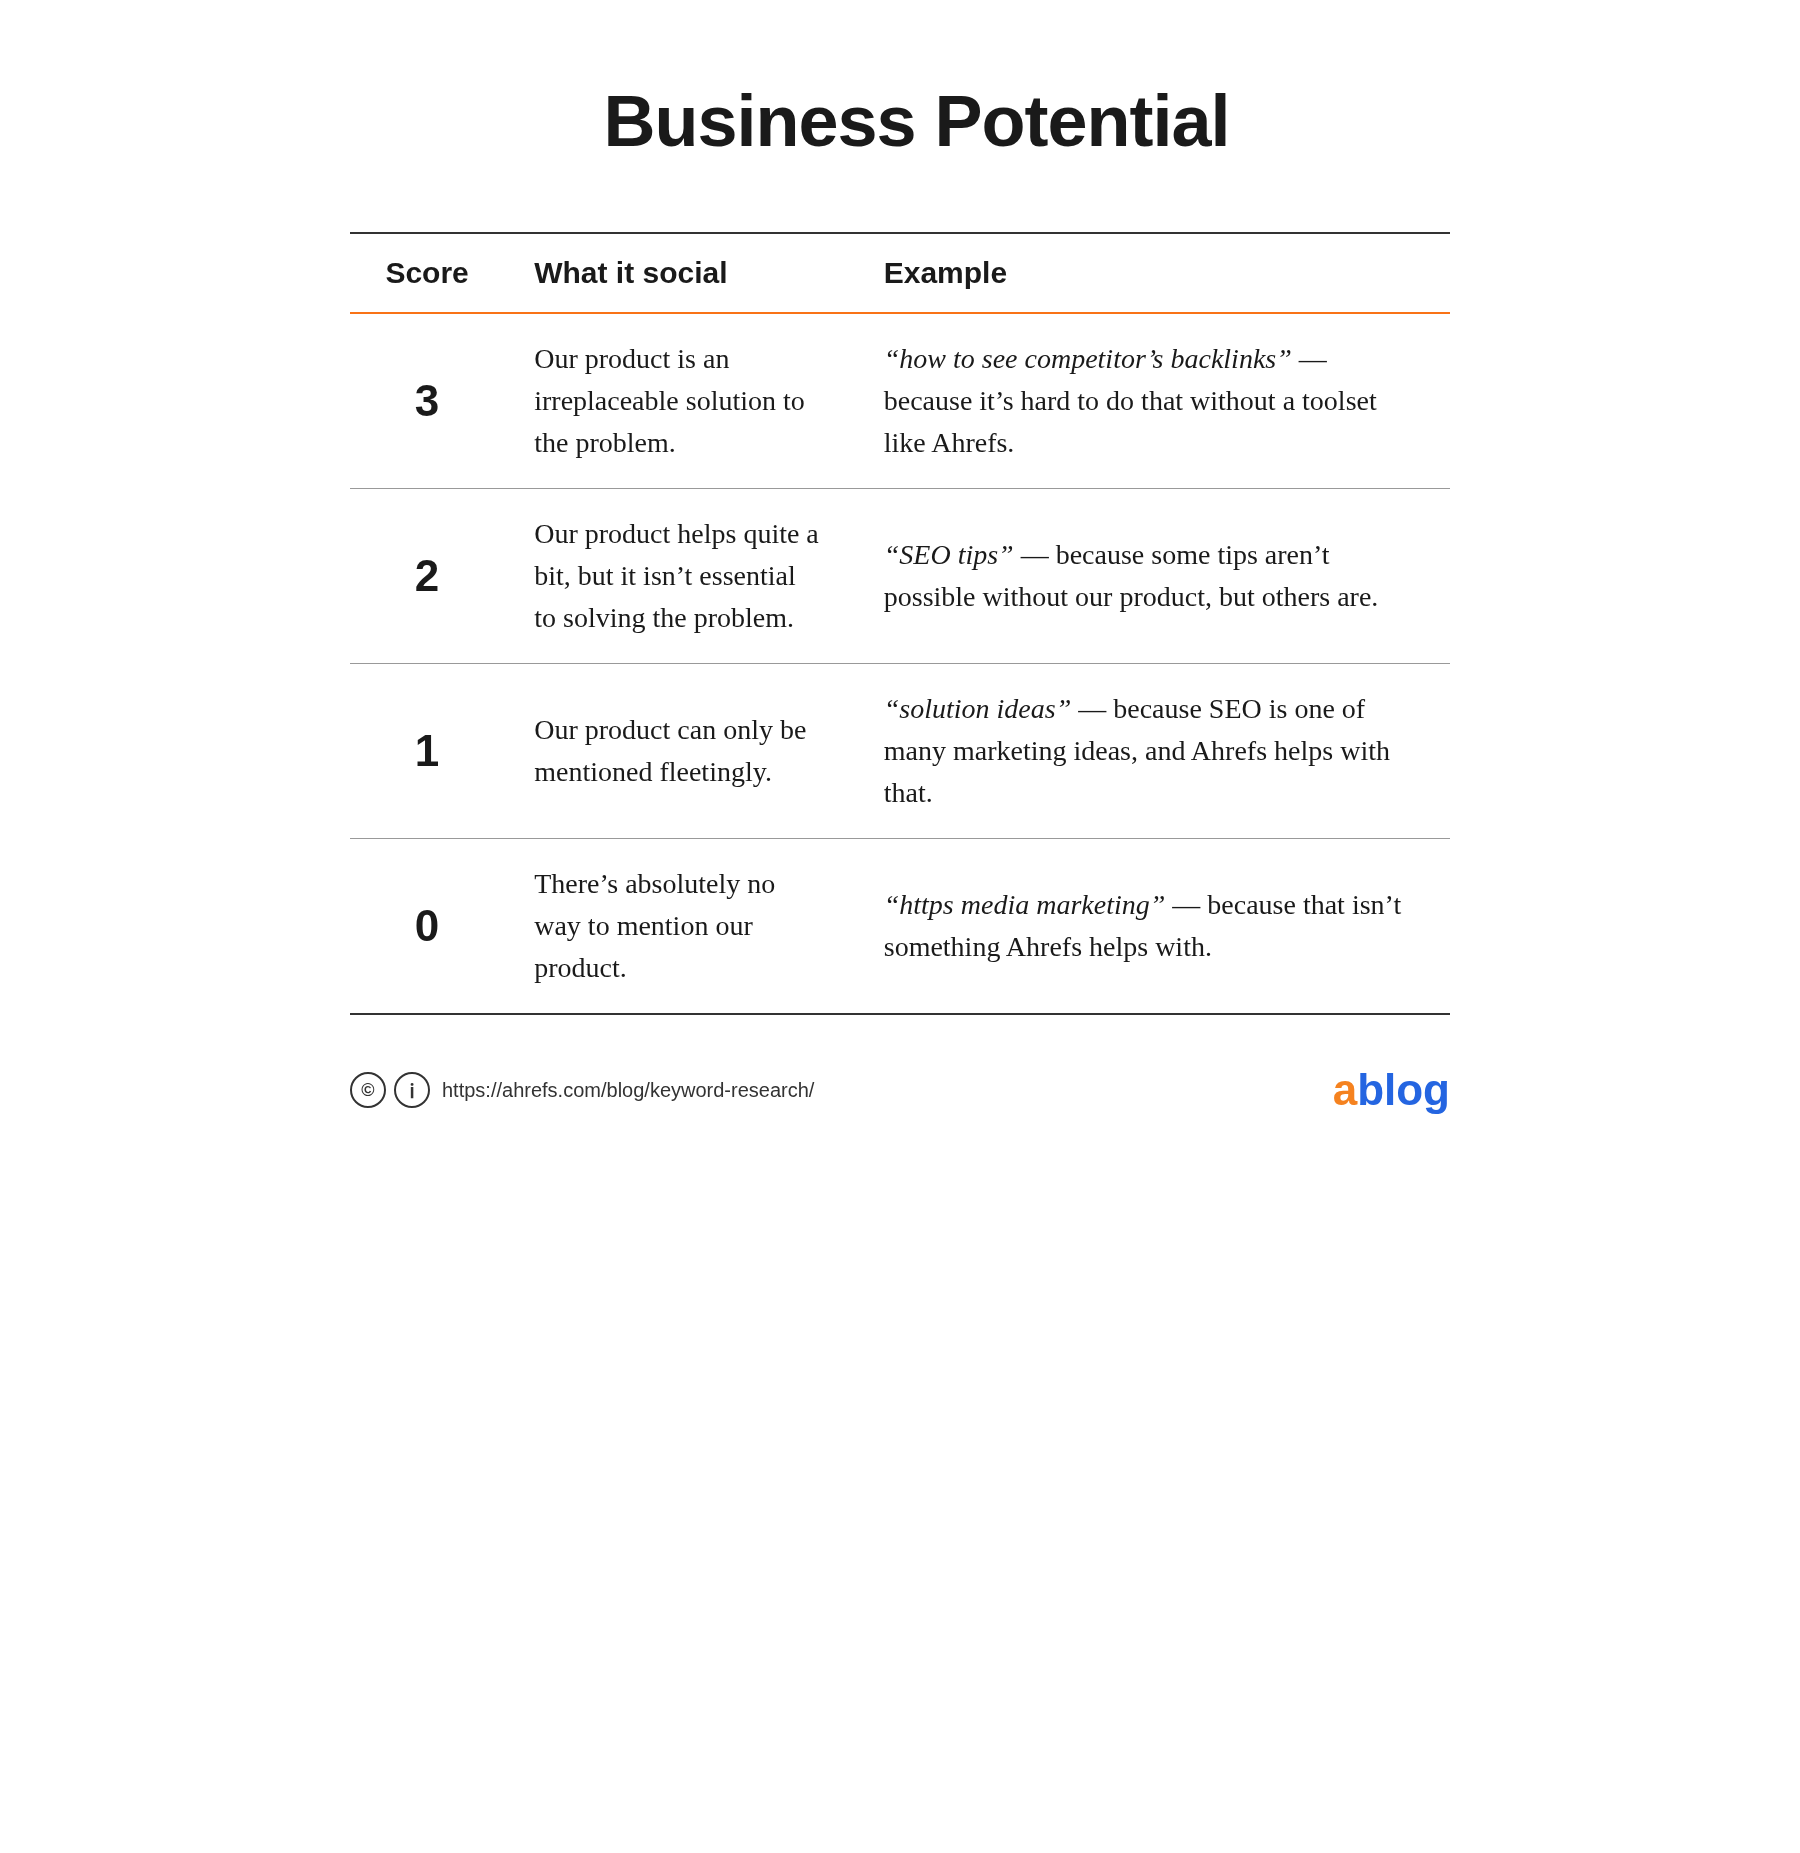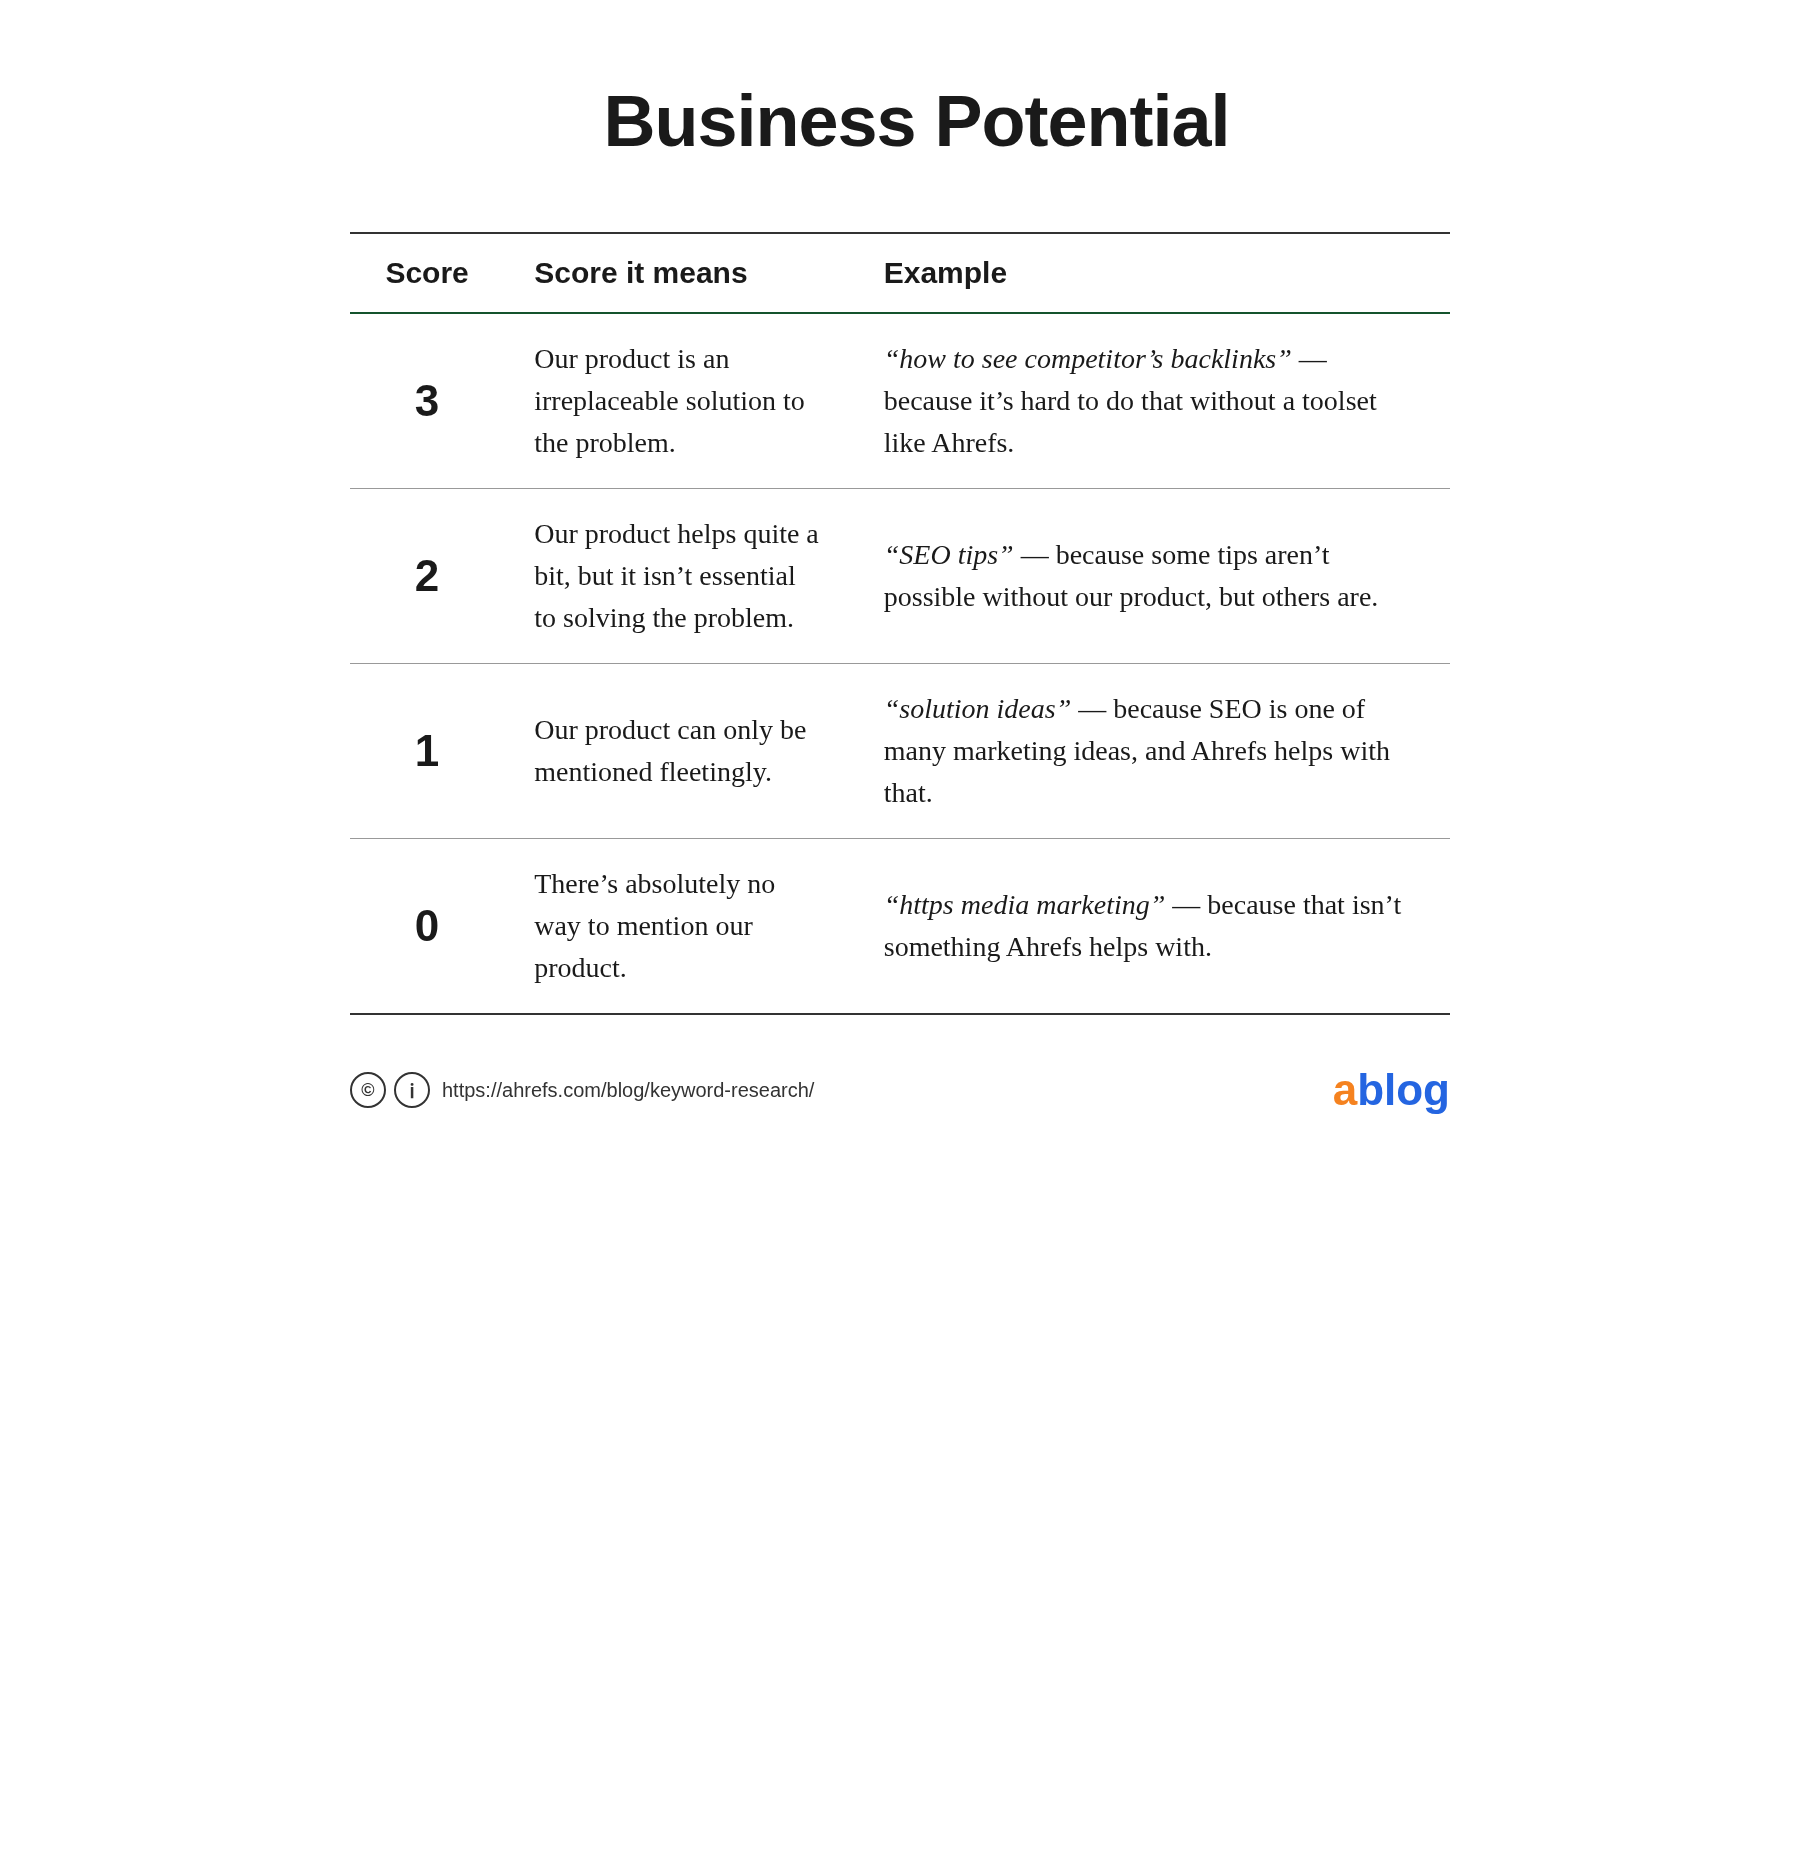--- a/index.html
+++ b/index.html
@@ -43,21 +43,21 @@
       width: 100%;
     }
 
     table {
       width: 100%;
       border-collapse: collapse;
     }
 
     thead tr {
       border-top: 2px solid #333;
-      border-bottom: 2px solid #14532d;
+      border-bottom: 2px solid #f97316;
     }
 
     thead th {
       font-size: 30px;
       font-weight: 700;
       font-family: 'Arial', sans-serif;
       color: #1a1a1a;
       padding: 22px 30px;
       text-align: left;
     }
@@ -177,21 +177,21 @@
 <body>
 
 <div class="page-container">
   <h1 class="page-title">Business Potential</h1>
 
   <div class="table-container">
     <table>
       <thead>
         <tr>
           <th>Score</th>
-          <th class="col-meaning">Score it means</th>
+          <th class="col-meaning">What it social</th>
           <th class="col-example">Example</th>
         </tr>
       </thead>
       <tbody>
 
         <tr>
           <td>3</td>
           <td class="col-meaning">Our product is an irreplaceable solution to the problem.</td>
           <td class="col-example">
             <span class="example-italic">“how to see competitor’s backlinks”</span><span> — because it’s hard to do that without a toolset like Ahrefs.</span>

